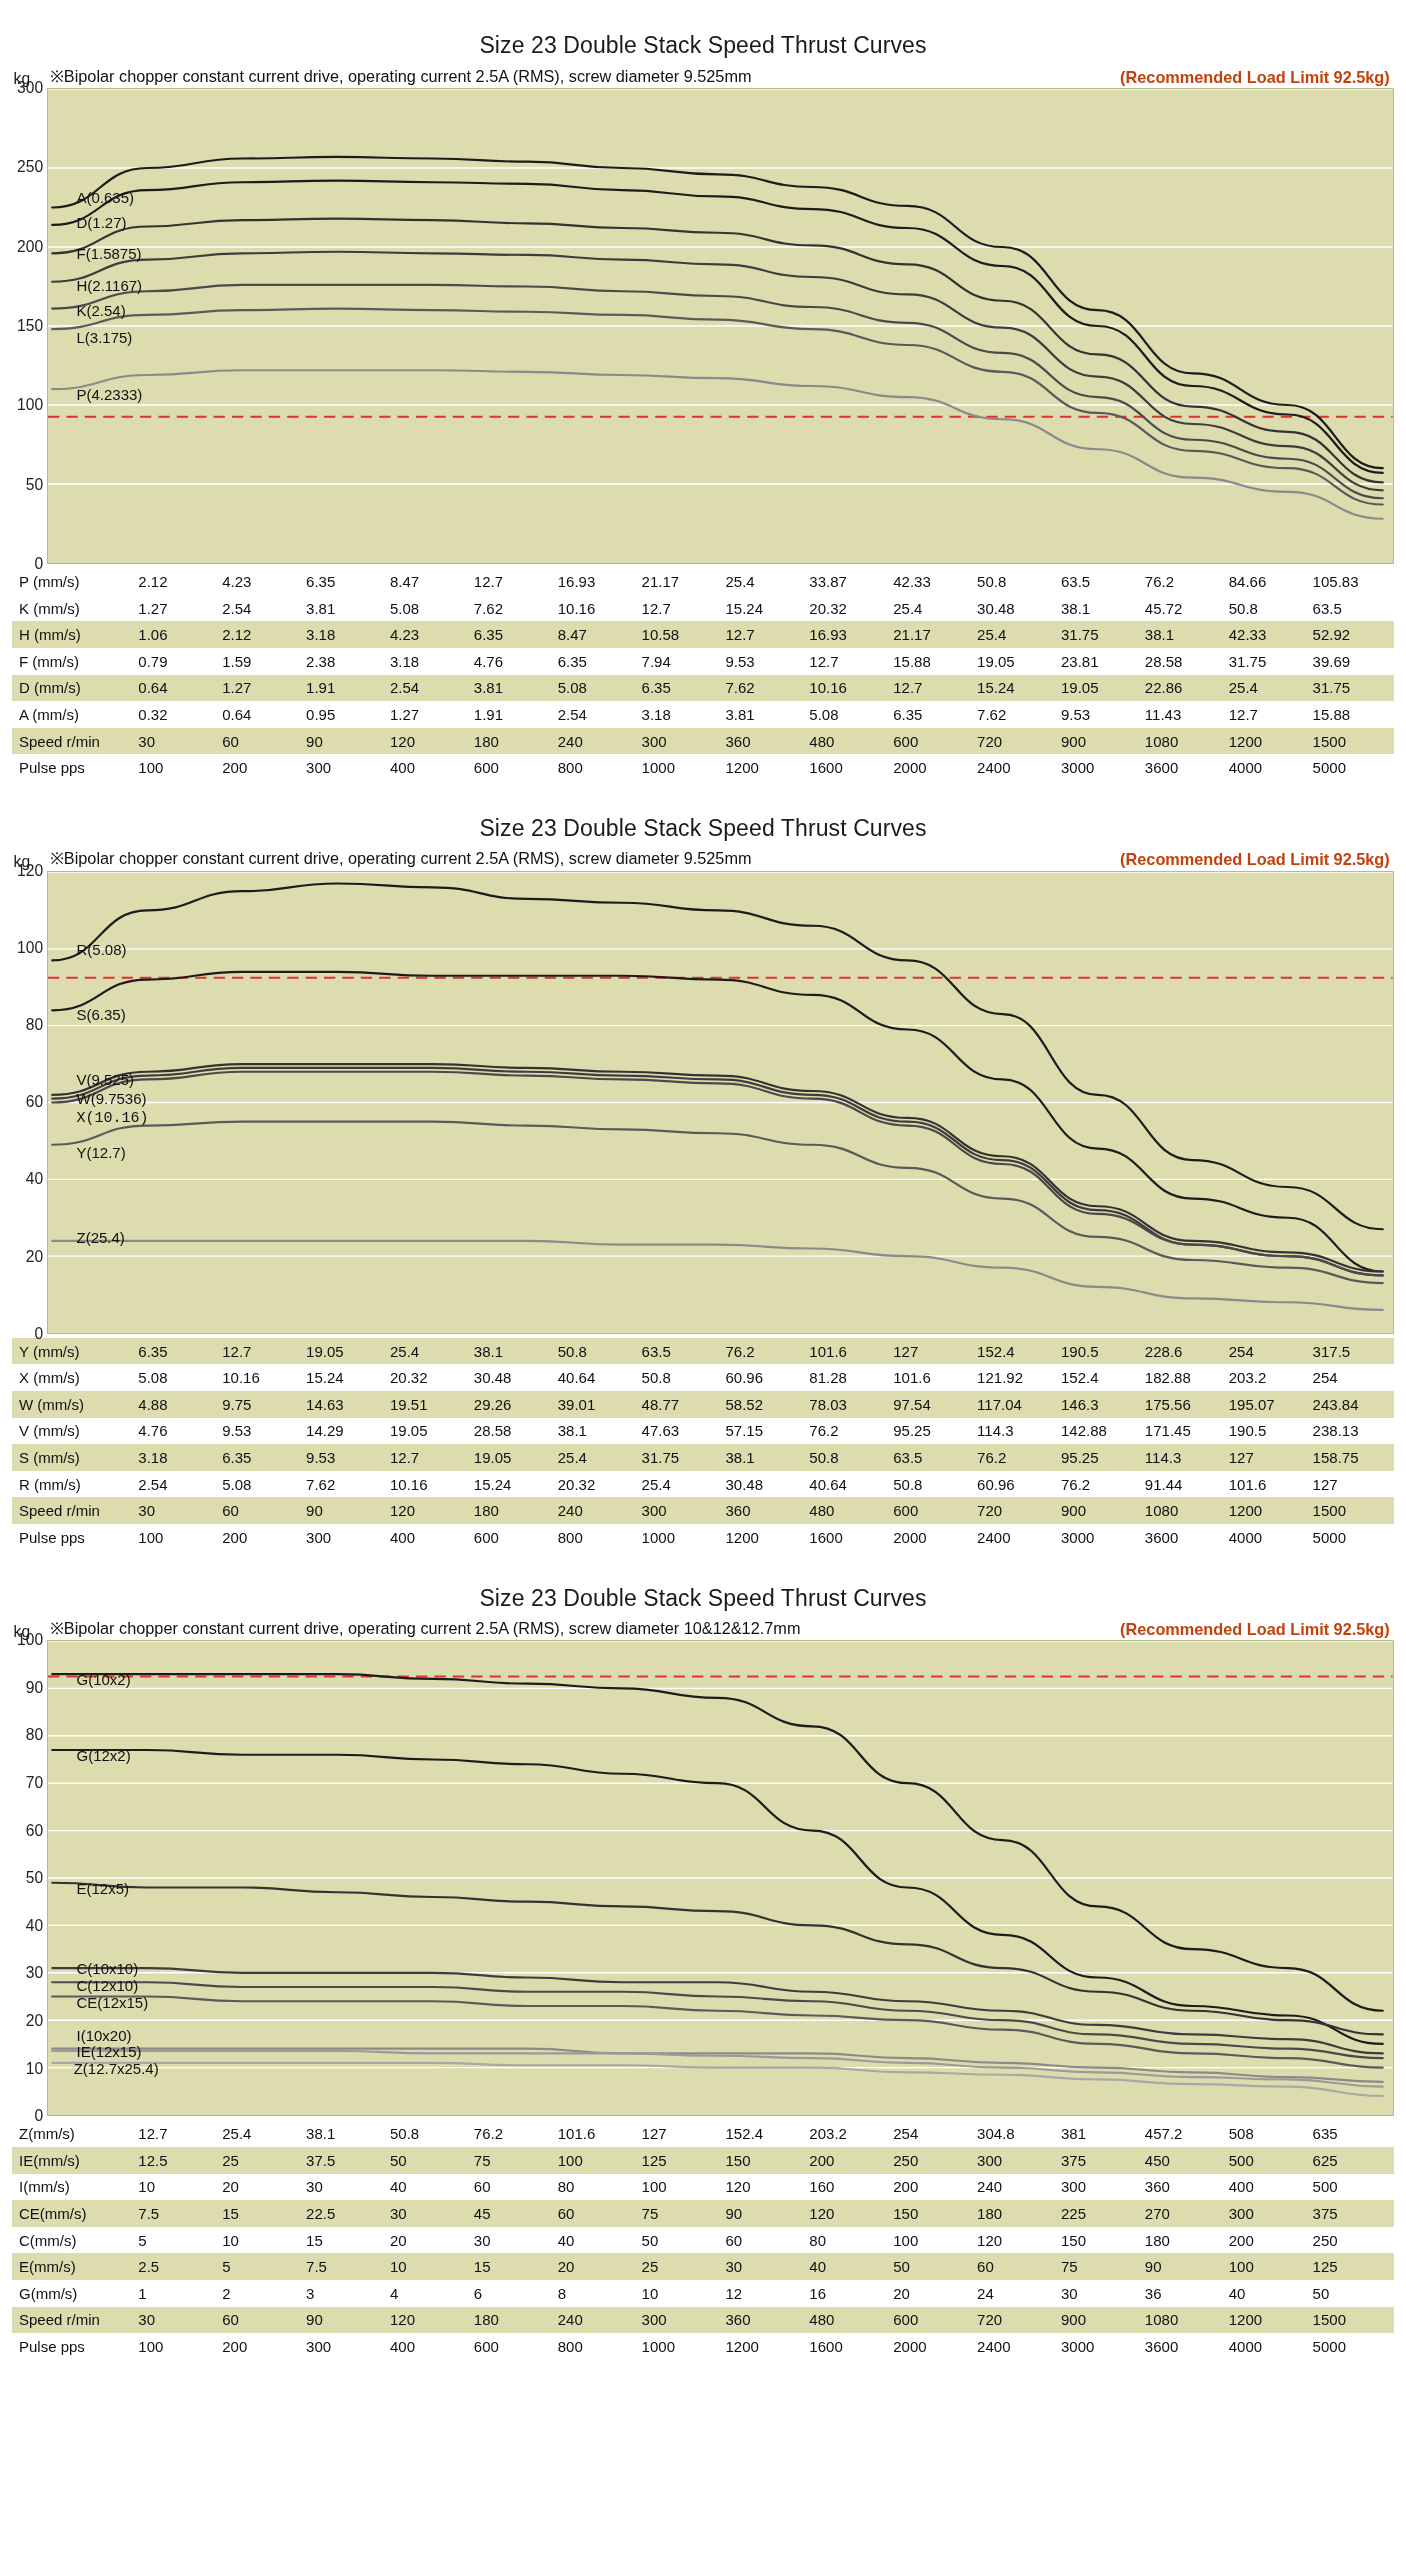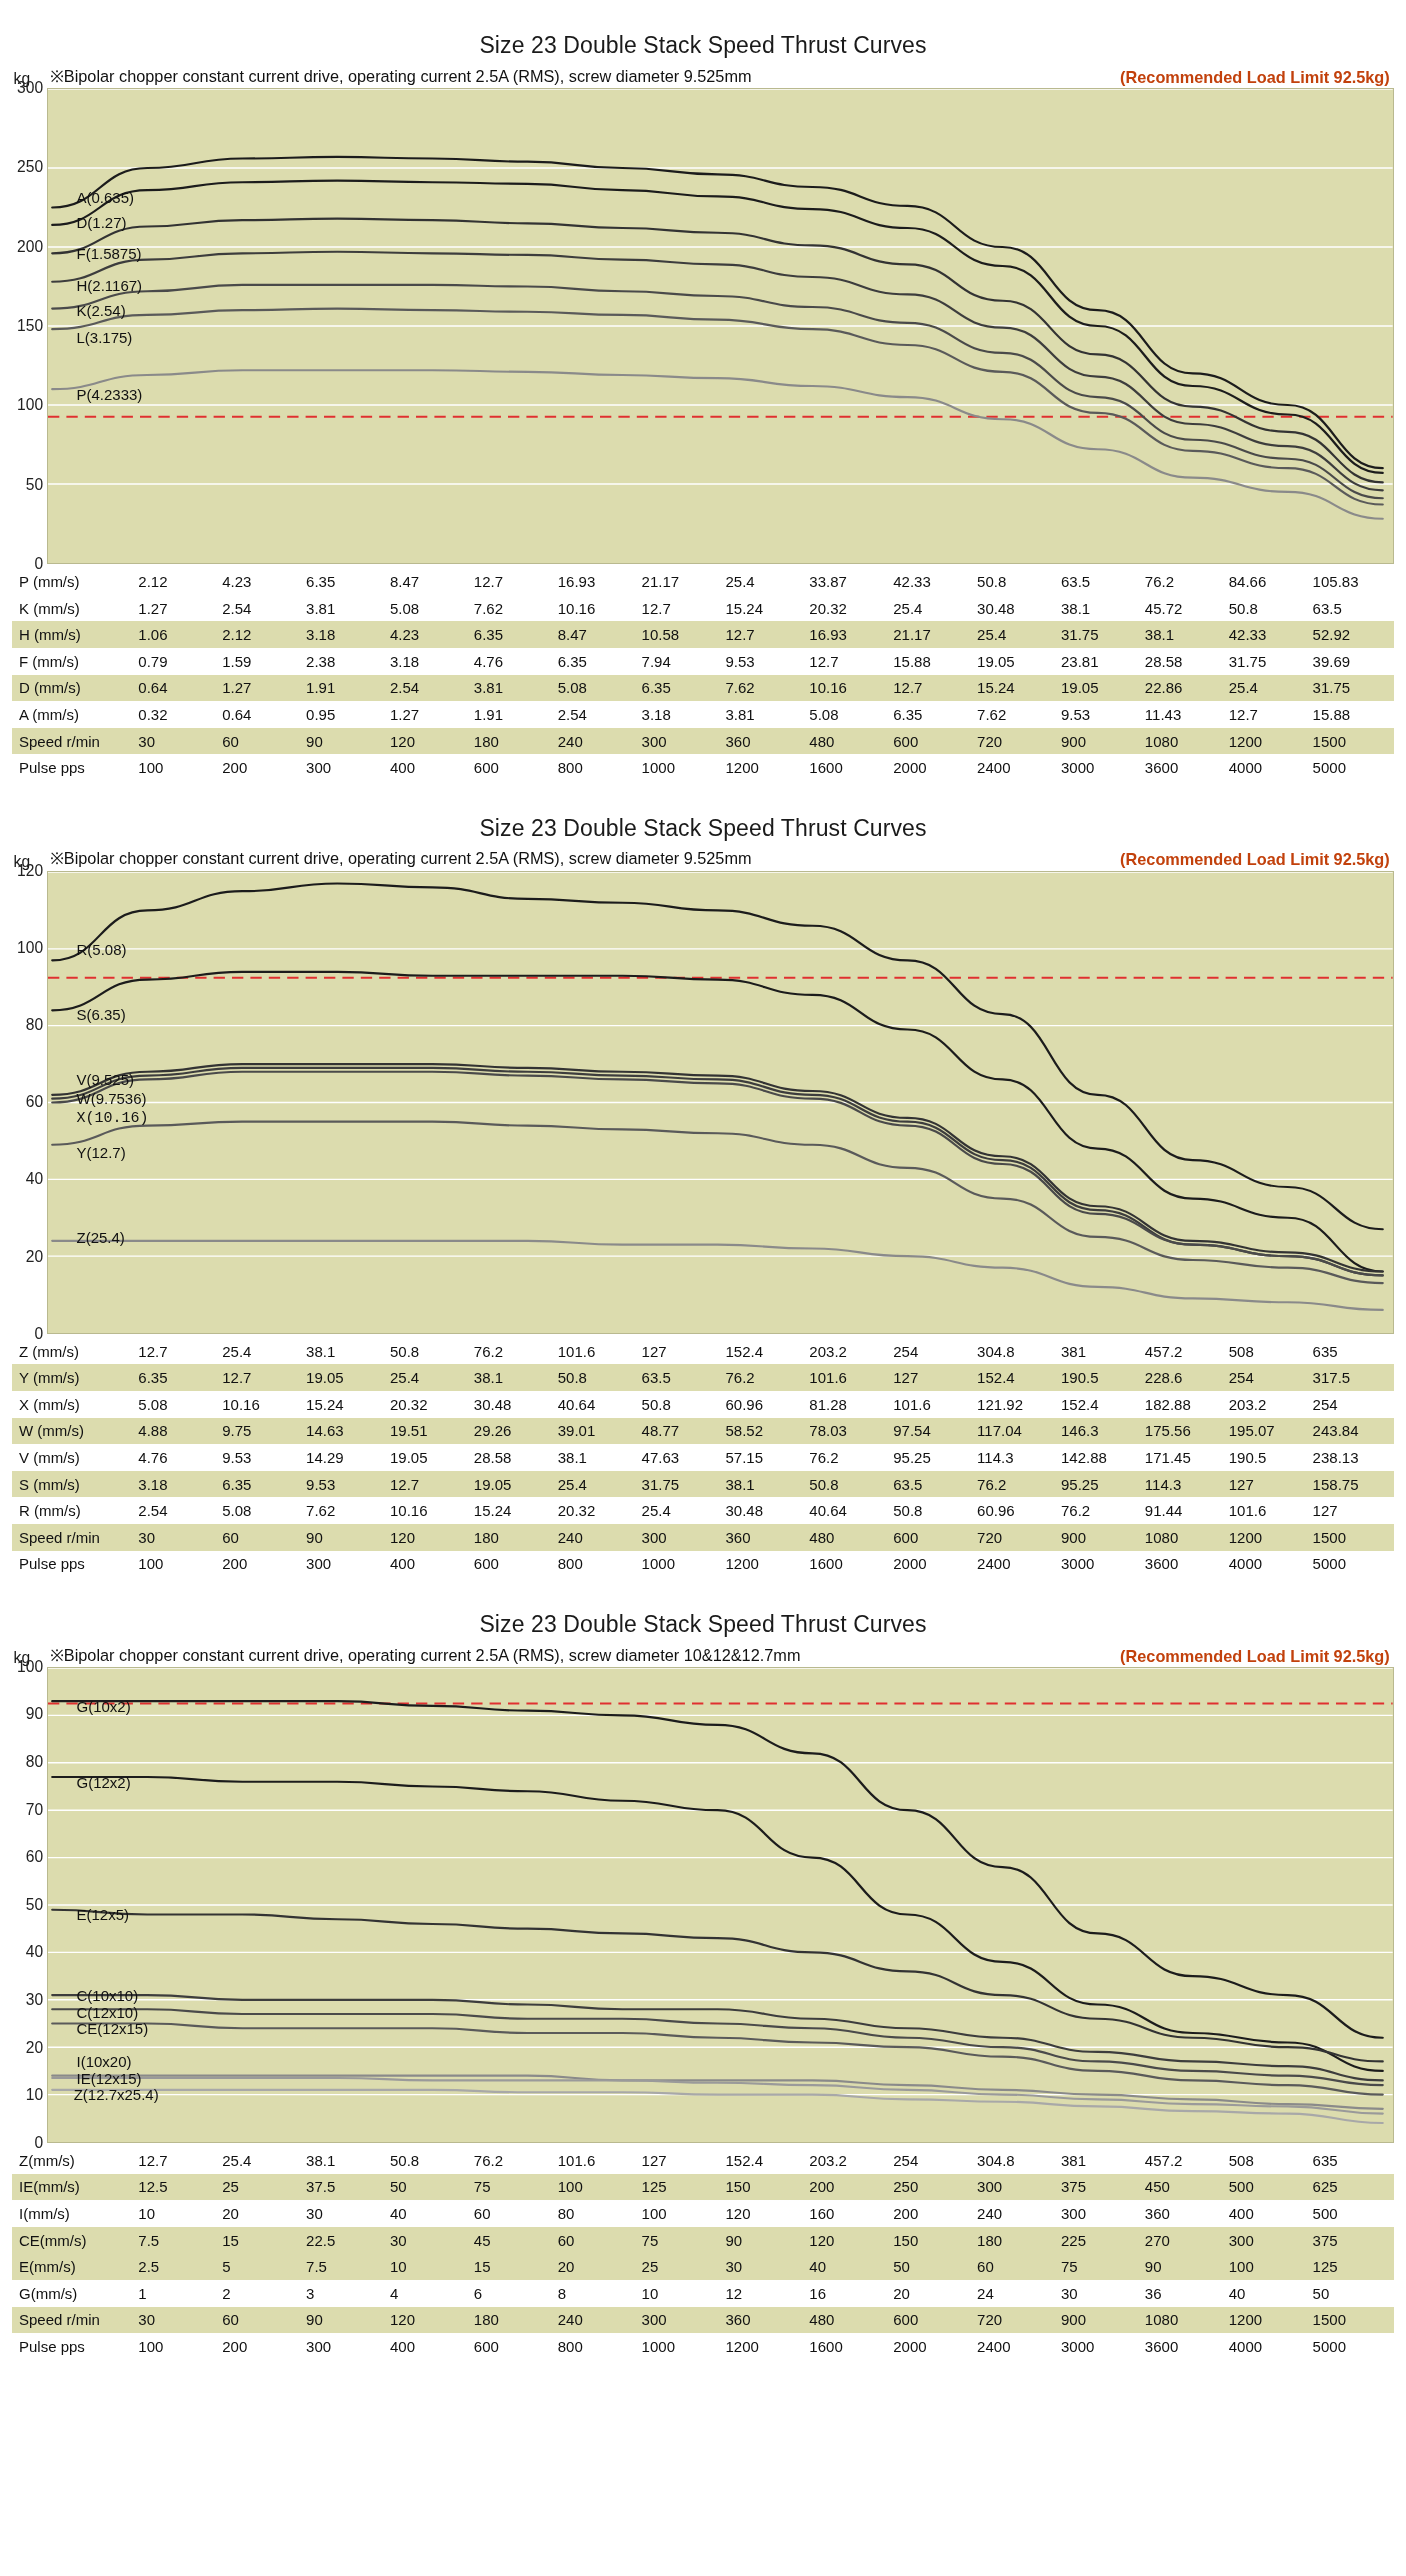--- a/index.html
+++ b/index.html
@@ -263,38 +263,20 @@
           <div class="legend-label" style="left: 2.10526%; top: 30.8333%; transform: translateY(-50%);">S(6.35)</div>
           <div class="legend-label" style="left: 2.10526%; top: 45%; transform: translateY(-50%);">V(9.525)</div>
           <div class="legend-label" style="left: 2.10526%; top: 49.1667%; transform: translateY(-50%);">W(9.7536)</div>
           <div class="legend-label" style="left: 2.10526%; top: 53.3333%; transform: translateY(-50%); font-family: Liberation Mono, monospace;">X(10.16)</div>
           <div class="legend-label" style="left: 2.10526%; top: 60.8333%; transform: translateY(-50%);">Y(12.7)</div>
           <div class="legend-label" style="left: 2.10526%; top: 79.1667%; transform: translateY(-50%);">Z(25.4)</div>
         </div>
     </div>
     <table class="spec" id="table-1">
         <tbody>
-          <tr class="">
-            <td class="rowhead">Z (mm/s)</td>
-            <td class="val">12.7</td>
-            <td class="val">25.4</td>
-            <td class="val">38.1</td>
-            <td class="val">50.8</td>
-            <td class="val">76.2</td>
-            <td class="val">101.6</td>
-            <td class="val">127</td>
-            <td class="val">152.4</td>
-            <td class="val">203.2</td>
-            <td class="val">254</td>
-            <td class="val">304.8</td>
-            <td class="val">381</td>
-            <td class="val">457.2</td>
-            <td class="val">508</td>
-            <td class="val">635</td>
-          </tr>
           <tr class="alt">
             <td class="rowhead">Y (mm/s)</td>
             <td class="val">6.35</td>
             <td class="val">12.7</td>
             <td class="val">19.05</td>
             <td class="val">25.4</td>
             <td class="val">38.1</td>
             <td class="val">50.8</td>
             <td class="val">63.5</td>
             <td class="val">76.2</td>
@@ -560,20 +542,38 @@
             <td class="val">75</td>
             <td class="val">90</td>
             <td class="val">120</td>
             <td class="val">150</td>
             <td class="val">180</td>
             <td class="val">225</td>
             <td class="val">270</td>
             <td class="val">300</td>
             <td class="val">375</td>
           </tr>
+          <tr class="">
+            <td class="rowhead">C(mm/s)</td>
+            <td class="val">5</td>
+            <td class="val">10</td>
+            <td class="val">15</td>
+            <td class="val">20</td>
+            <td class="val">30</td>
+            <td class="val">40</td>
+            <td class="val">50</td>
+            <td class="val">60</td>
+            <td class="val">80</td>
+            <td class="val">100</td>
+            <td class="val">120</td>
+            <td class="val">150</td>
+            <td class="val">180</td>
+            <td class="val">200</td>
+            <td class="val">250</td>
+          </tr>
           <tr class="alt">
             <td class="rowhead">E(mm/s)</td>
             <td class="val">2.5</td>
             <td class="val">5</td>
             <td class="val">7.5</td>
             <td class="val">10</td>
             <td class="val">15</td>
             <td class="val">20</td>
             <td class="val">25</td>
             <td class="val">30</td>

